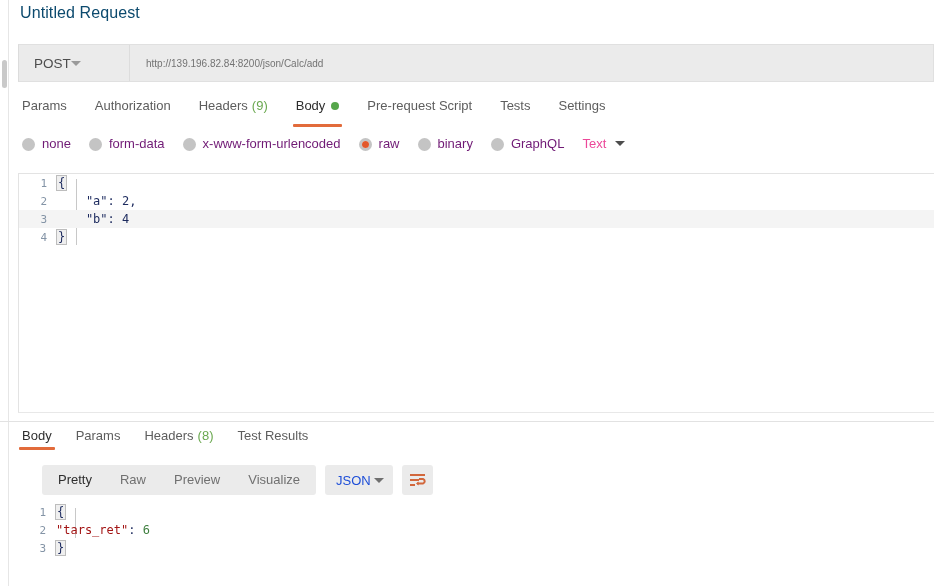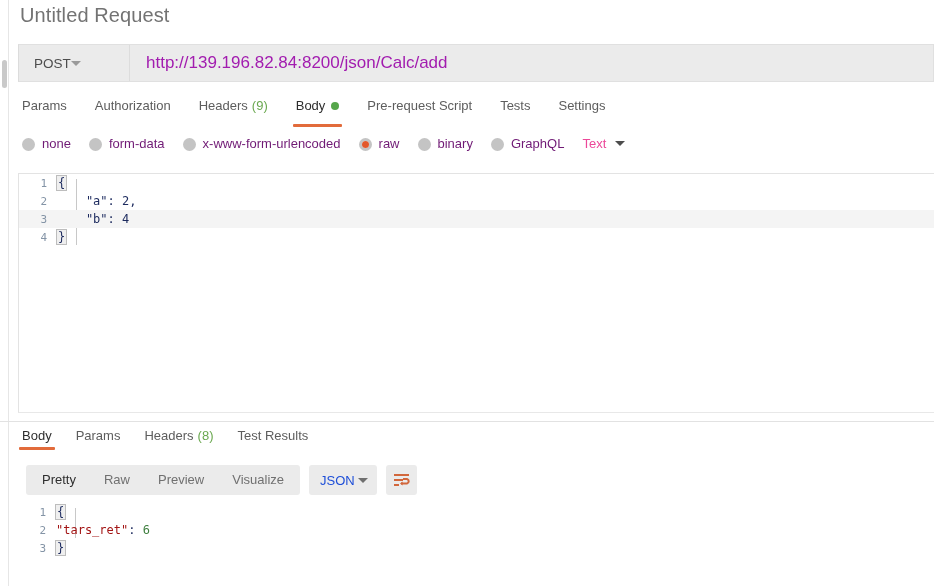--- a/index.html
+++ b/index.html
@@ -44,22 +44,22 @@
     top: 0;
     width: 934px;
     height: 586px;
   }
 
   
   #req-title {
     position: absolute;
     left: 20px;
     top: 4px;
-    font-size: 20px;
-    color: #737373;
+    font-size: 16px;
+    color: #0c4a6e;
     letter-spacing: .1px;
   }
 
   
   #url-bar {
     position: absolute;
     left: 18px;
     top: 44px;
     width: 916px;
     height: 38px;
@@ -88,22 +88,22 @@
     width: 0; height: 0;
     border-left: 5px solid transparent;
     border-right: 5px solid transparent;
     border-top: 5px solid #9a9a9a;
   }
   #url-input {
     flex: 1;
     display: flex;
     align-items: center;
     padding-left: 16px;
-    font-size: 17px;
-    color: #a21caf;
+    font-size: 10px;
+    color: #737373;
     cursor: text;
     overflow: hidden;
     white-space: nowrap;
   }
 
   
   #req-tabs {
     position: absolute;
     left: 18px;
     top: 96px;
@@ -303,21 +303,21 @@
     left: 9px; right: 9px;
     bottom: -5px;
     height: 3px;
     background: #e26b3b;
     border-radius: 1px;
   }
 
   
   #res-toolbar {
     position: absolute;
-    left: 6px;
+    left: 22px;
     top: 465px;
     display: flex;
     align-items: flex-start;
     padding-left: 20px;
   }
   #view-group {
     display: flex;
     align-items: center;
     background: #ebebeb;
     border-radius: 3px;

